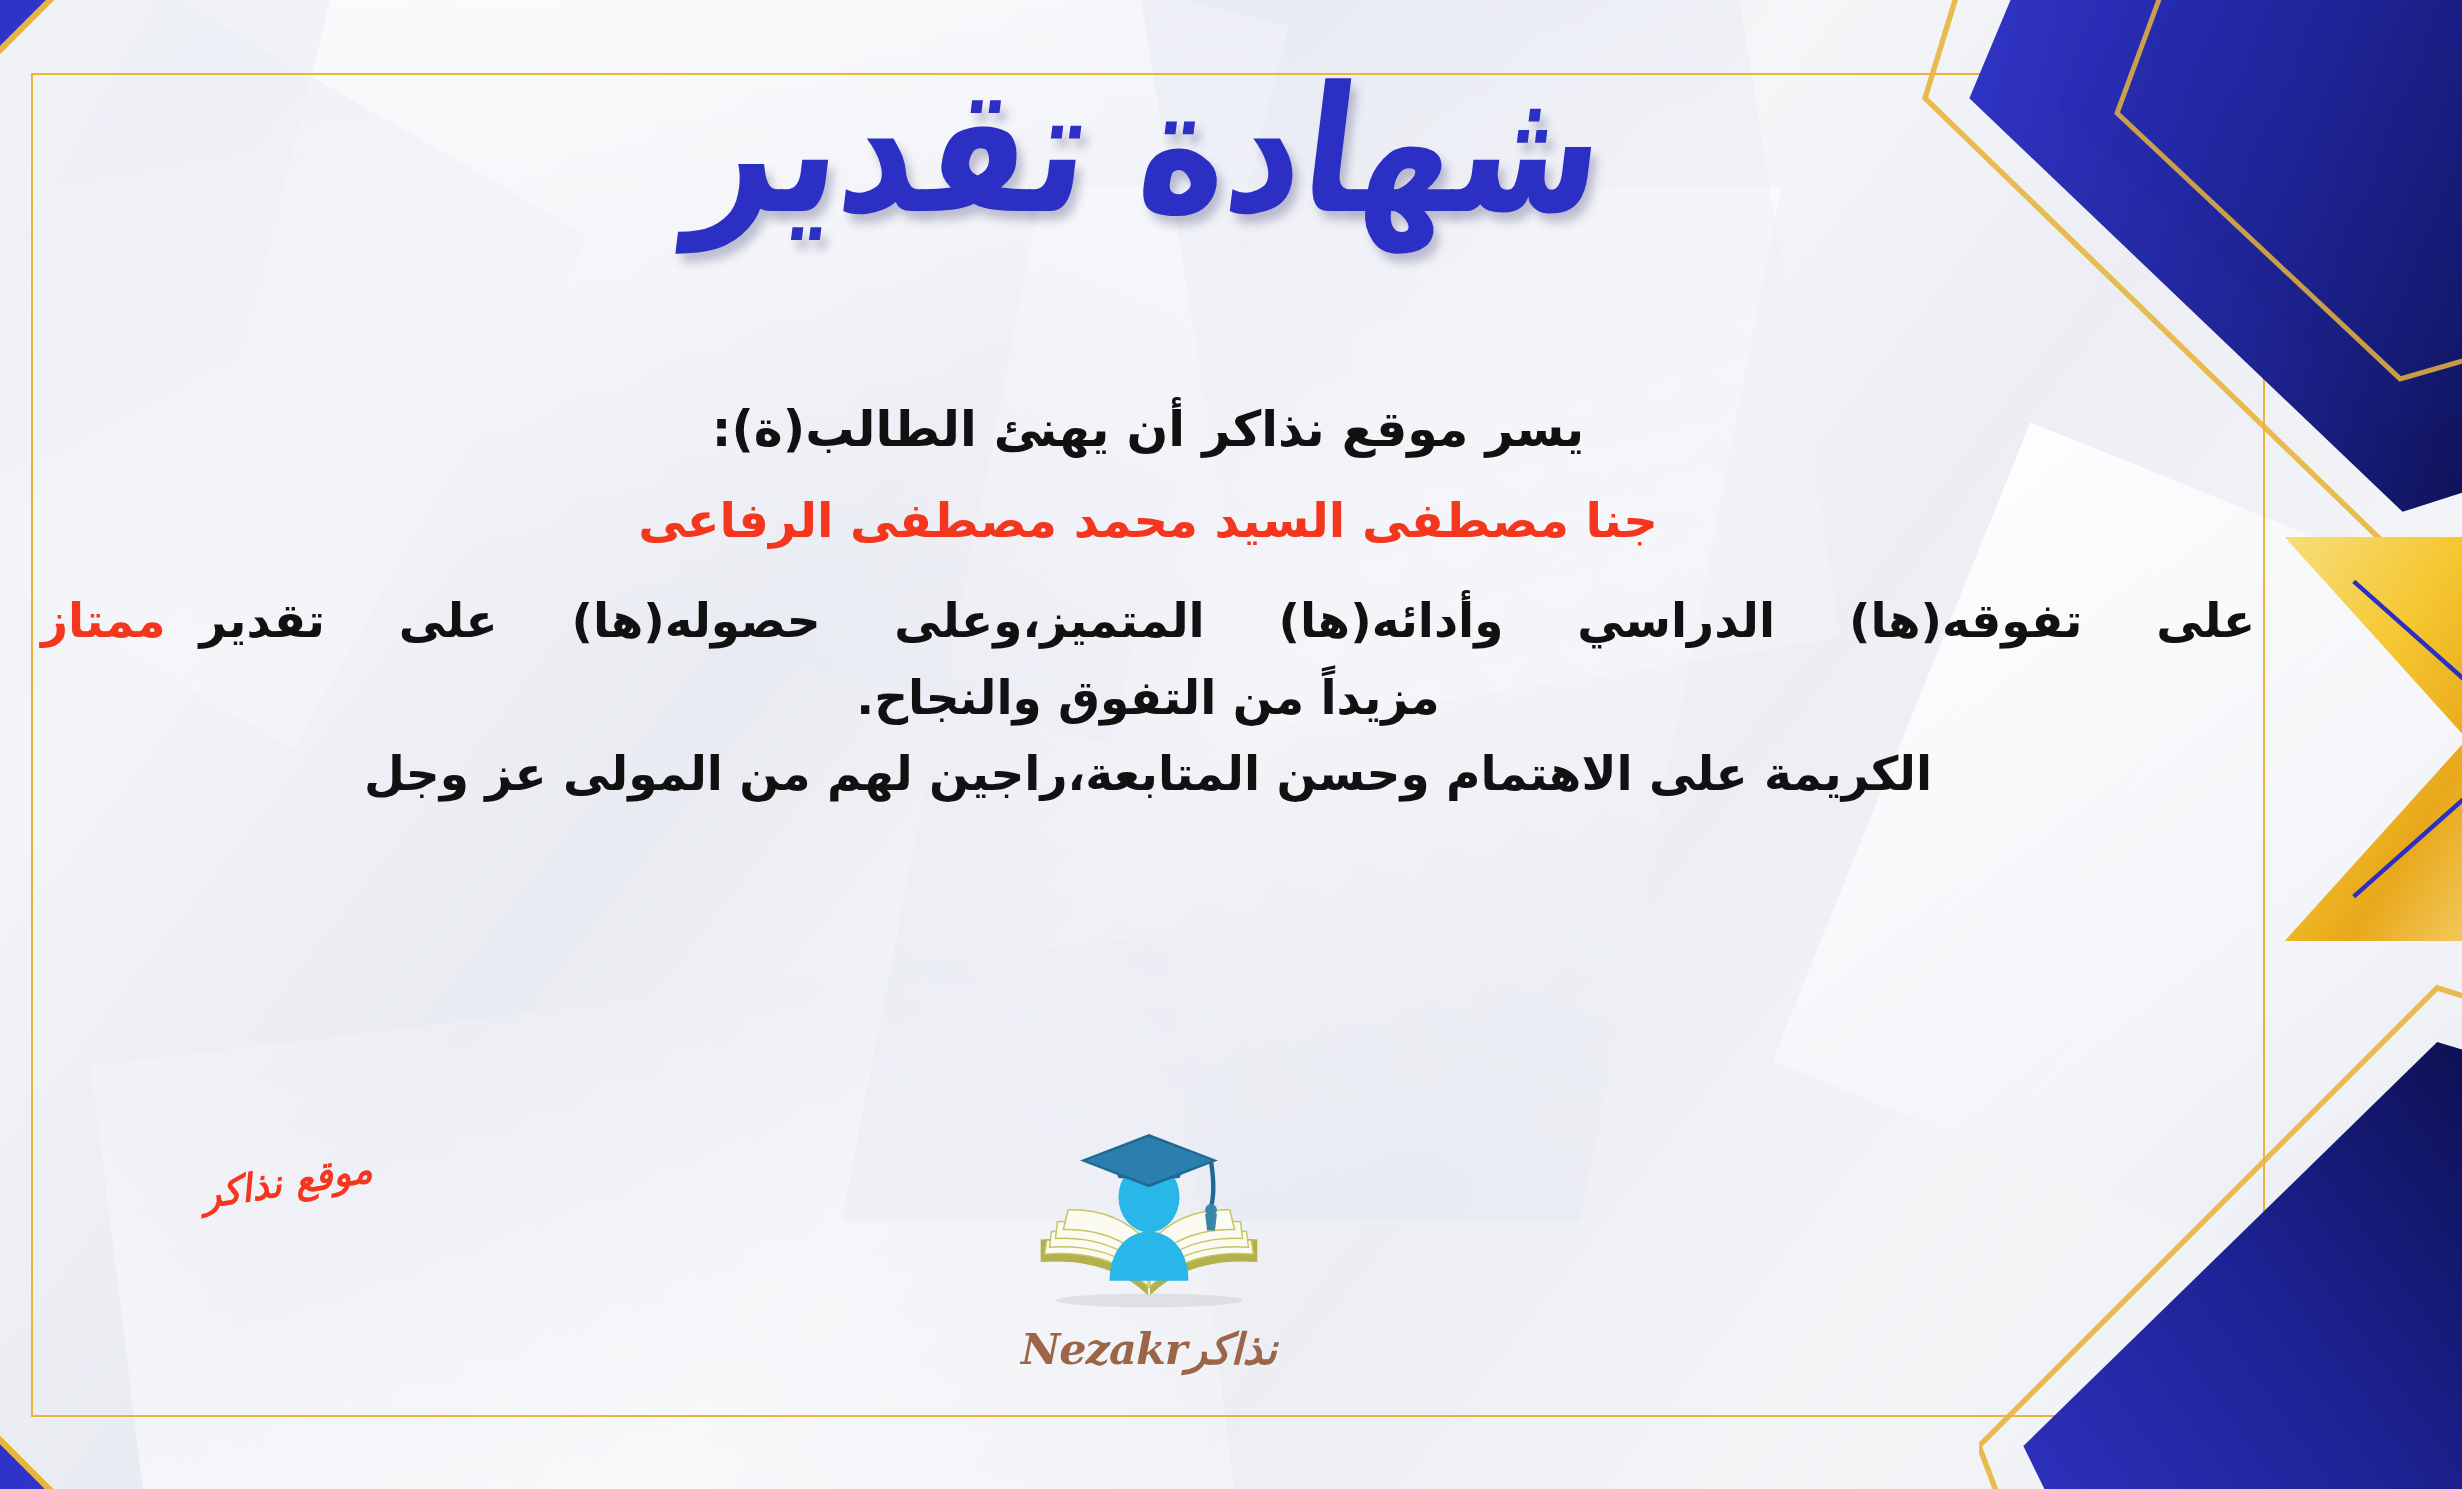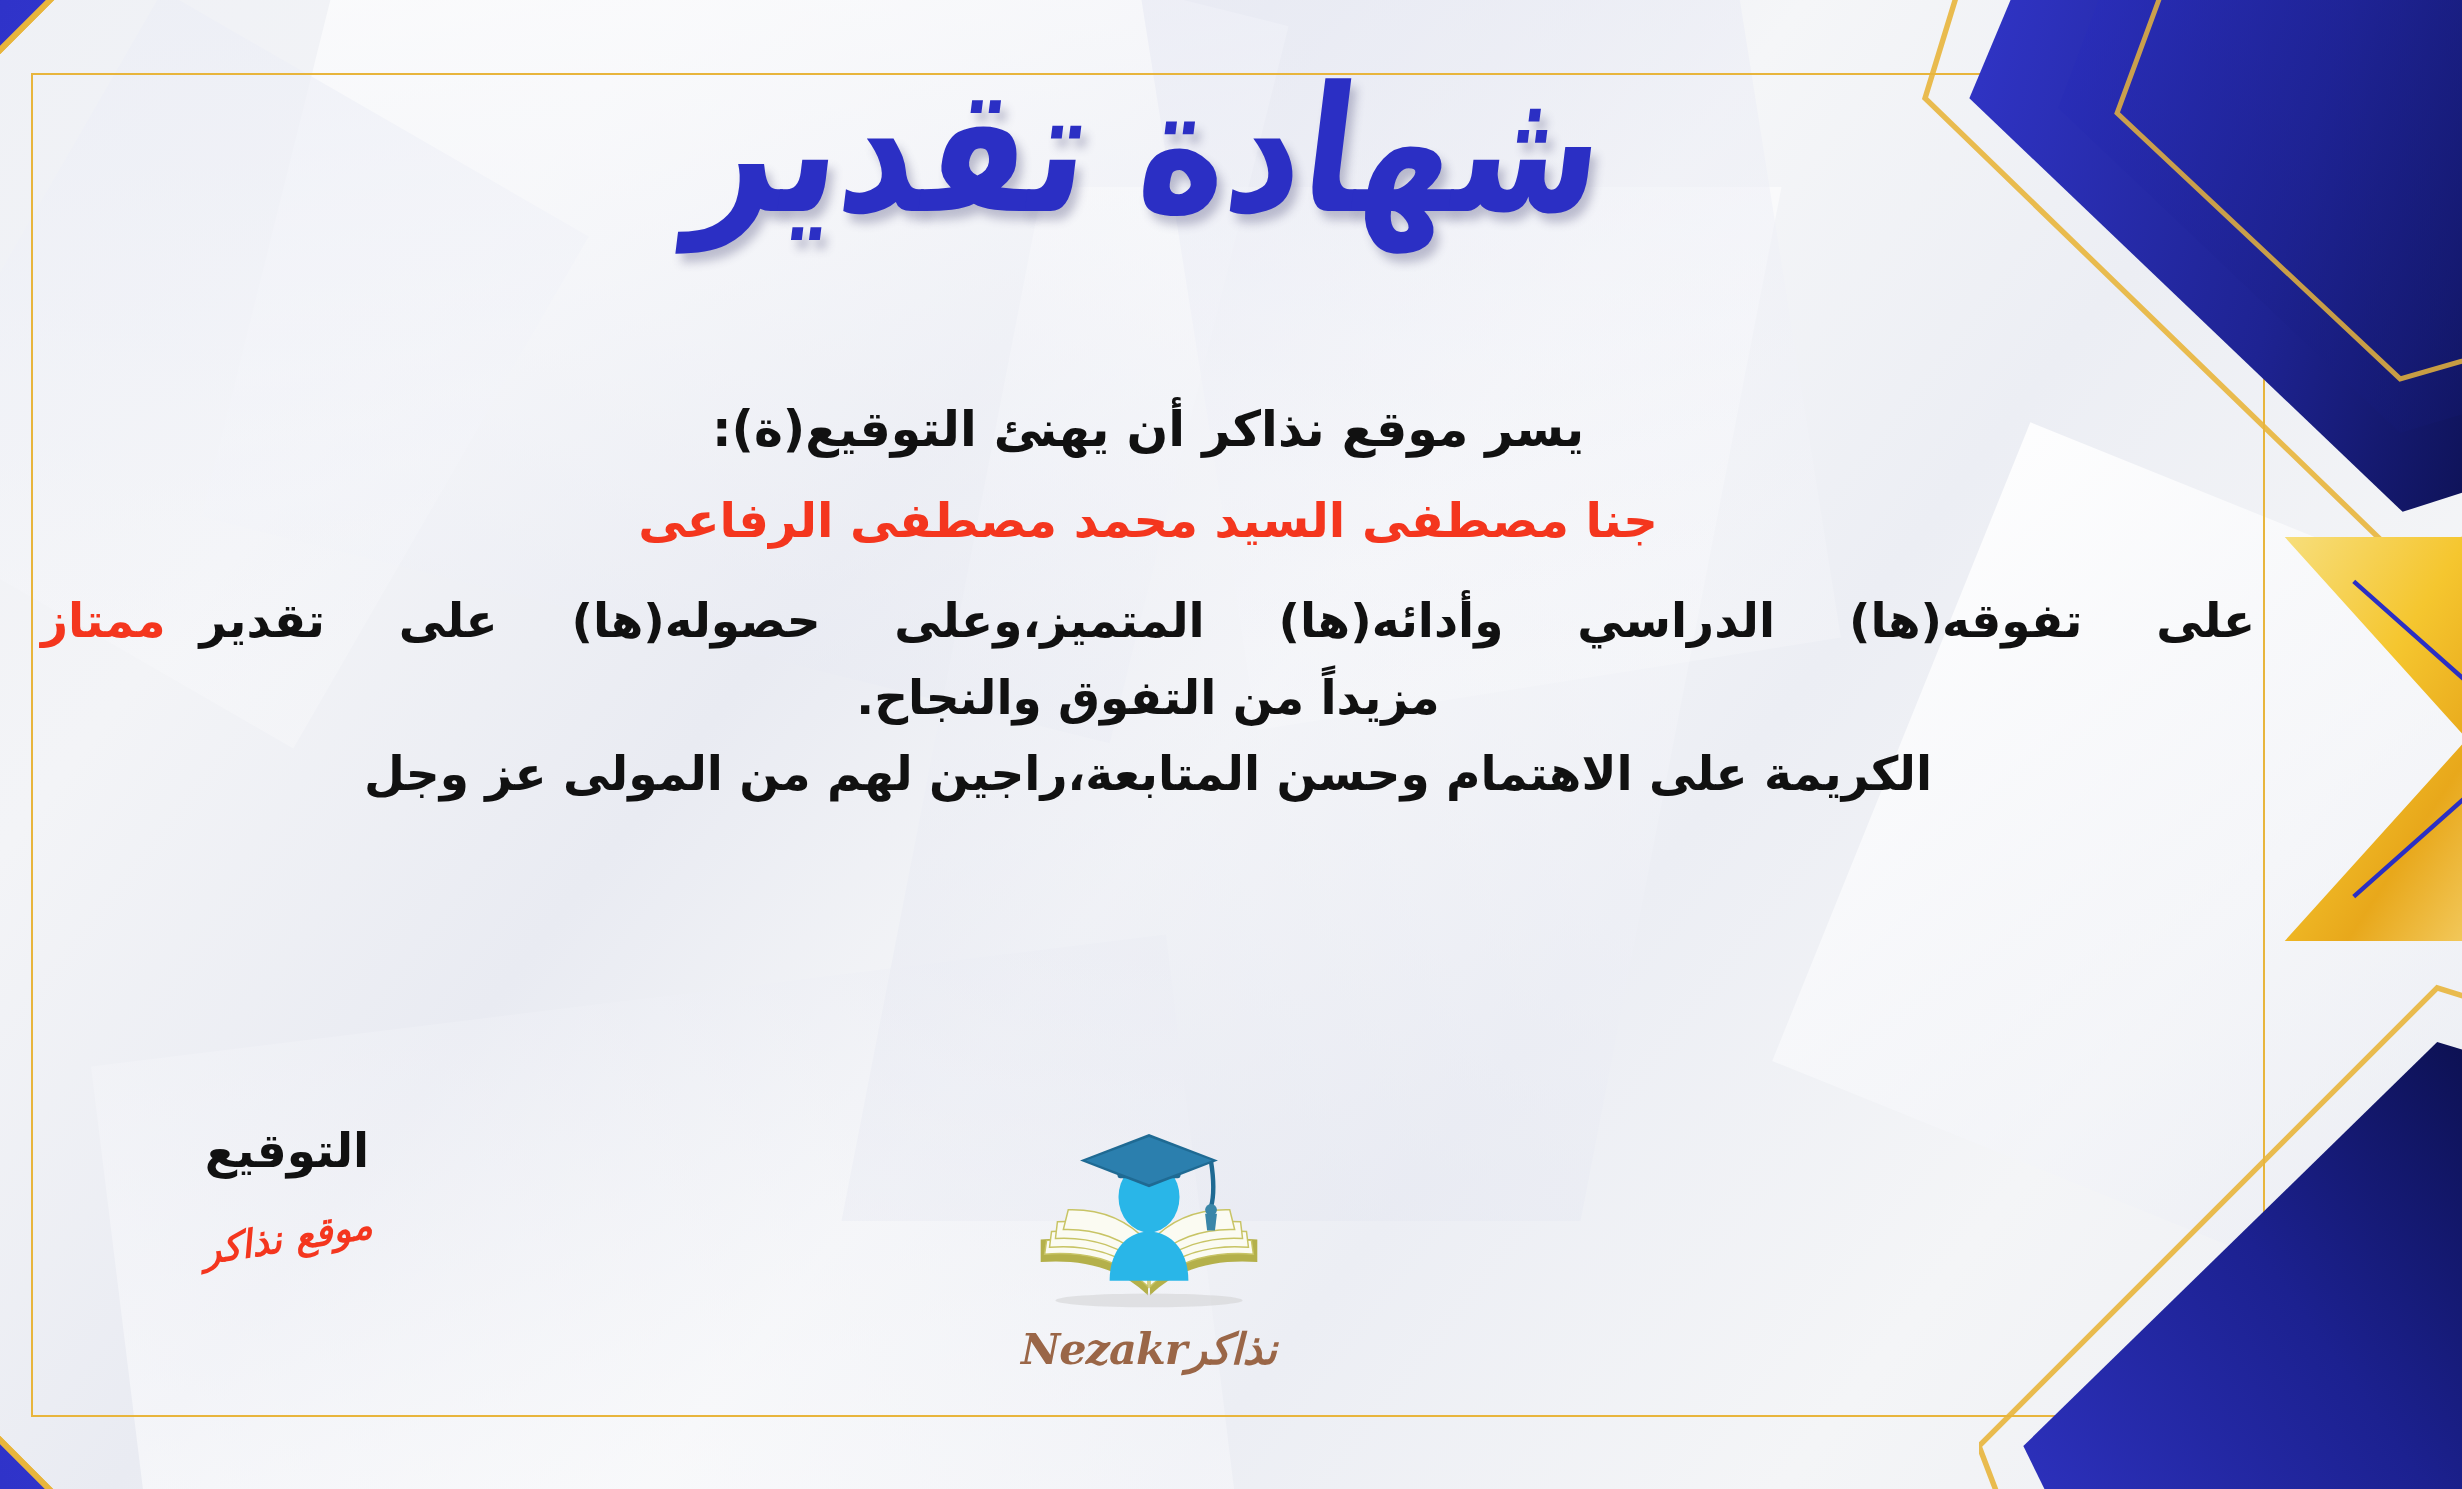--- a/index.html
+++ b/index.html
@@ -302,36 +302,35 @@
     <polygon points="360,1500 1500,1500 1500,300 930,130 90,950" fill="url(#gBR)"></polygon>
     <polygon points="210,1500 1500,1500 1500,200 930,20 0,950" fill="none" stroke="#E8B53C" stroke-width="11" opacity="0.9"></polygon>
   </svg>
 
   <div class="title-wrap">
     <div class="title-ar">شهادة تقدير</div>
   </div>
 
   <div class="body-block">
 
-    <p class="line line-intro">يسر موقع نذاكر أن يهنئ التوقيع(ة):</p>
+    <p class="line line-intro">يسر موقع نذاكر أن يهنئ الطالب(ة):</p>
 
     <p class="line line-name">جنا مصطفى السيد محمد مصطفى الرفاعى</p>
 
     <p class="line line-just">
       <span>على تفوقه(ها) الدراسي وأدائه(ها) المتميز،وعلى حصوله(ها) على تقدير</span><span class="sp-wide"></span><span class="red">ممتاز</span>
     </p>
 
 
     <p class="line">مزيداً من التفوق والنجاح.</p>
 
     <p class="line">الكريمة على الاهتمام وحسن المتابعة،راجين لهم من المولى عز وجل</p>
   </div>
 
   <div class="sign-wrap">
-    <div class="sign-label">التوقيع</div>
     <div class="sign-script">موقع نذاكر</div>
   </div>
 
   <div class="logo-wrap">
     <svg class="logo-mark" width="256" height="197" viewBox="0 0 520 400">
 
       <path d="M258 330 C200 272 120 256 40 262 L40 216 C124 210 204 226 258 278 Z" fill="#B4B04A"></path>
       <path d="M258 312 C202 256 126 240 48 246 L52 218 C130 212 206 228 258 278 Z" fill="#FBFBF2" stroke="#C8C465" stroke-width="3"></path>
       <path d="M258 296 C204 244 132 226 58 232 L62 200 C138 194 208 212 258 262 Z" fill="#FBFBF2" stroke="#C8C465" stroke-width="3"></path>
       <path d="M258 280 C208 230 140 210 70 214 L74 180 C146 176 212 196 258 244 Z" fill="#FBFBF2" stroke="#C8C465" stroke-width="3"></path>

